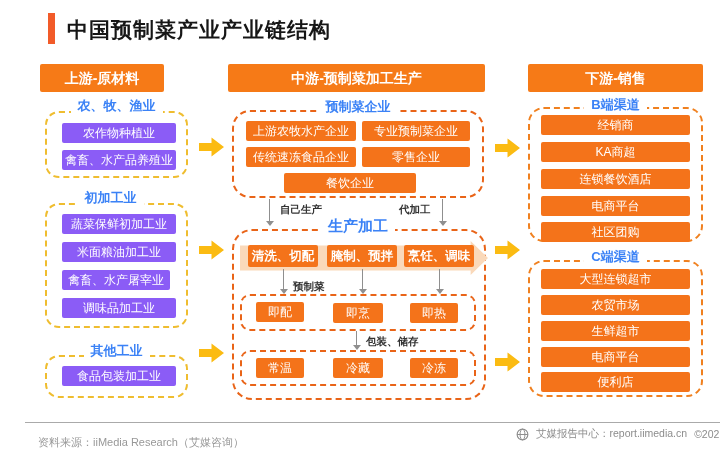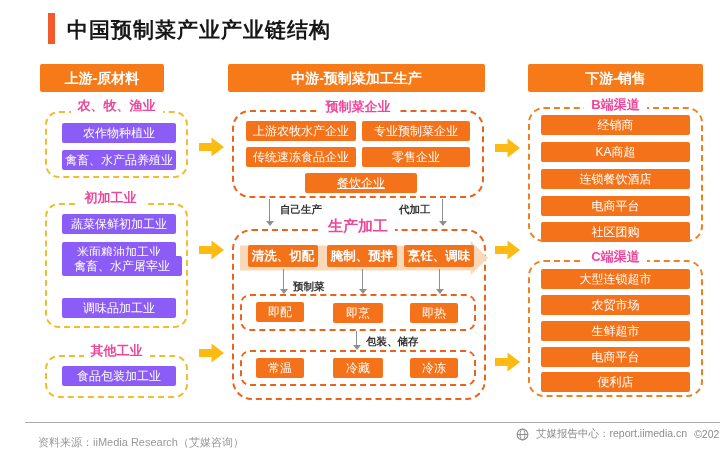--- a/index.html
+++ b/index.html
@@ -9,21 +9,21 @@
   .title-text{position:absolute;left:67px;top:16px;font-size:21px;font-weight:700;color:#161616;letter-spacing:1px;white-space:nowrap;}
 
   .hdr{position:absolute;height:28px;line-height:28px;background:#F67A17;color:#fff;
        font-size:14px;font-weight:700;text-align:center;border-radius:2px;white-space:nowrap;}
 
   .dash{position:absolute;border:2px dashed #E96418;border-radius:16px;box-sizing:border-box;background:transparent;}
   .dash.gold{border-color:#EFBD2F;border-radius:14px;}
   .dash.right{border-color:#F0801F;}
   .dash.inner{border-radius:10px;}
 
-  .glabel{position:absolute;text-align:center;font-size:13px;font-weight:700;color:#ec4899;z-index:3;white-space:nowrap;}
+  .glabel{position:absolute;text-align:center;font-size:13px;font-weight:700;color:#3b82f6;z-index:3;white-space:nowrap;}
   .glabel span{background:#fff;padding:0 7px;}
   .glabel.big{font-size:15px;}
 
   .box{position:absolute;height:20px;line-height:20px;background:#F4731A;color:#fff;
        font-size:12px;text-align:center;border-radius:2px;white-space:nowrap;overflow:hidden;z-index:2;}
   .box.light{background:#8b5cf6;}
   .box.step{font-weight:700;height:22px;line-height:22px;font-size:12.5px;}
 
   .yarrow{position:absolute;width:25px;height:20px;background:#FBBB12;z-index:2;
           clip-path:polygon(0 30%,50% 30%,50% 2%,100% 50%,50% 98%,50% 70%,0 70%);}
@@ -54,40 +54,40 @@
 
   <div class="glabel" style="left:45px;width:143px;top:97px;"><span>农、牧、渔业</span></div>
   <div class="dash gold" style="left:45px;top:111px;width:143px;height:67px;"></div>
   <div class="box light" style="left:62px;top:123px;width:114px;">农作物种植业</div>
   <div class="box light" style="left:62px;top:150px;width:114px;">禽畜、水产品养殖业</div>
 
   <div class="glabel" style="left:39px;width:143px;top:189px;"><span>初加工业</span></div>
   <div class="dash gold" style="left:45px;top:203px;width:143px;height:125px;"></div>
   <div class="box light" style="left:62px;top:214px;width:114px;">蔬菜保鲜初加工业</div>
   <div class="box light" style="left:62px;top:242px;width:114px;">米面粮油加工业</div>
-  <div class="box light" style="left:62px;top:256px;width:120px;">禽畜、水产屠宰业</div>
+  <div class="box light" style="left:62px;top:270px;width:108px;">禽畜、水产屠宰业</div>
   <div class="box light" style="left:62px;top:298px;width:114px;">调味品加工业</div>
 
   <div class="glabel" style="left:45px;width:143px;top:342px;"><span>其他工业</span></div>
   <div class="dash gold" style="left:45px;top:355px;width:143px;height:43px;"></div>
   <div class="box light" style="left:62px;top:366px;width:114px;">食品包装加工业</div>
 
   <div class="yarrow" style="left:199px;top:137px;"></div>
   <div class="yarrow" style="left:199px;top:240px;"></div>
   <div class="yarrow" style="left:199px;top:343px;"></div>
 
   <div class="hdr" style="left:228px;top:64px;width:257px;">中游-预制菜加工生产</div>
 
   <div class="glabel" style="left:232px;width:252px;top:98px;"><span>预制菜企业</span></div>
   <div class="dash" style="left:232px;top:110px;width:252px;height:88px;border-radius:18px;"></div>
   <div class="box" style="left:246px;top:121px;width:110px;">上游农牧水产企业</div>
   <div class="box" style="left:362px;top:121px;width:108px;">专业预制菜企业</div>
   <div class="box" style="left:246px;top:147px;width:110px;">传统速冻食品企业</div>
   <div class="box" style="left:362px;top:147px;width:108px;">零售企业</div>
-  <div class="box" style="left:305px;top:173px;width:112px;text-decoration:underline;">餐饮企业</div>
+  <div class="box" style="left:284px;top:173px;width:132px;">餐饮企业</div>
 
   <div class="varrow" style="left:265px;top:199px;height:27px;">
       <i class="vl"></i>
       <i class="vh"></i>
     </div>
   <div class="slabel" style="left:280px;top:203px;">自己生产</div>
   <div class="slabel" style="left:399px;top:203px;">代加工</div>
   <div class="varrow" style="left:438px;top:199px;height:27px;">
       <i class="vl"></i>
       <i class="vh"></i>

